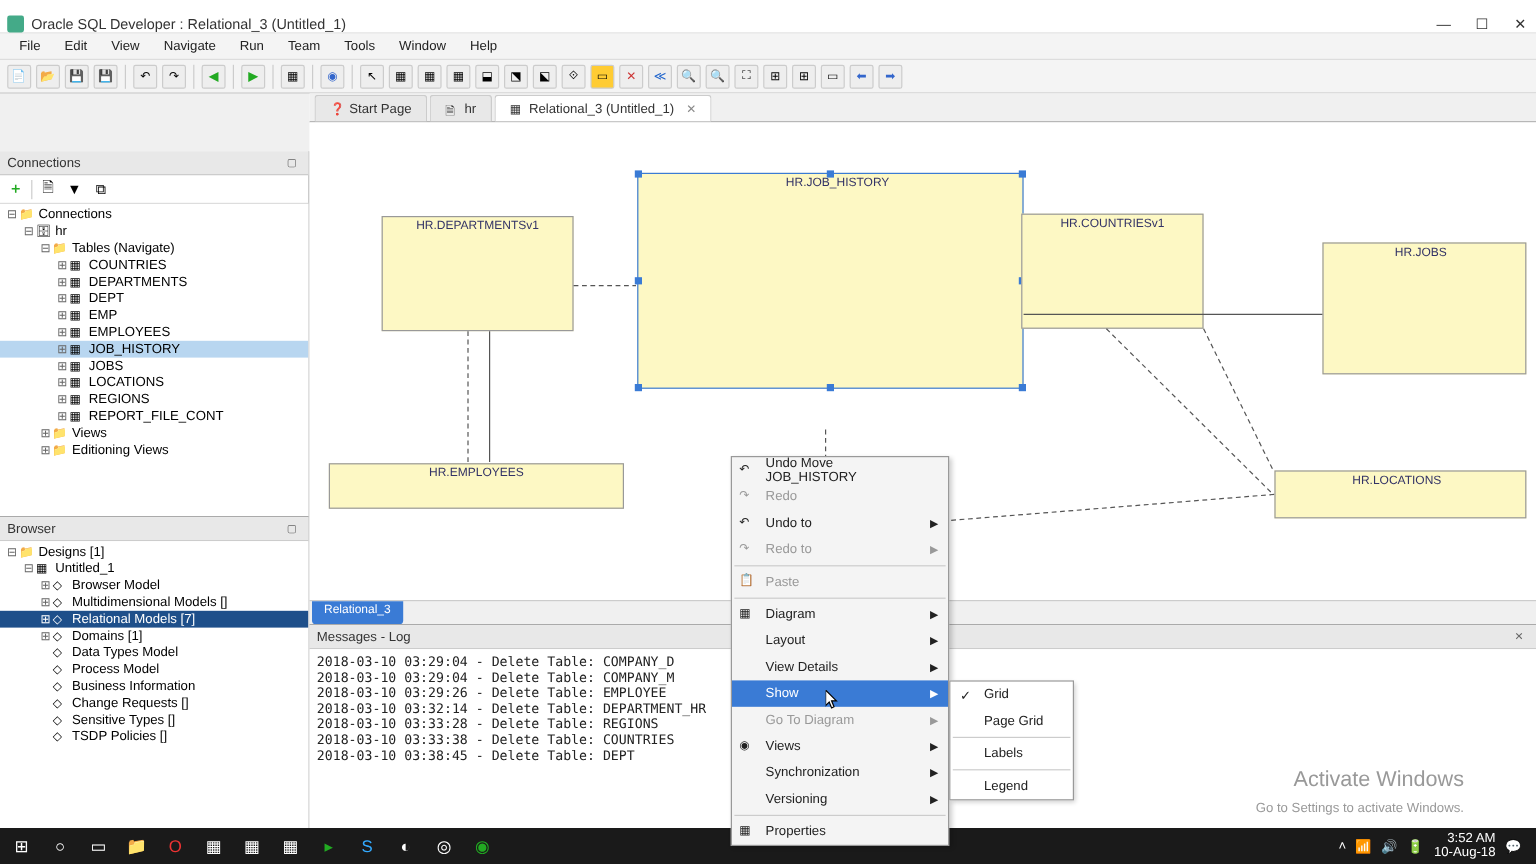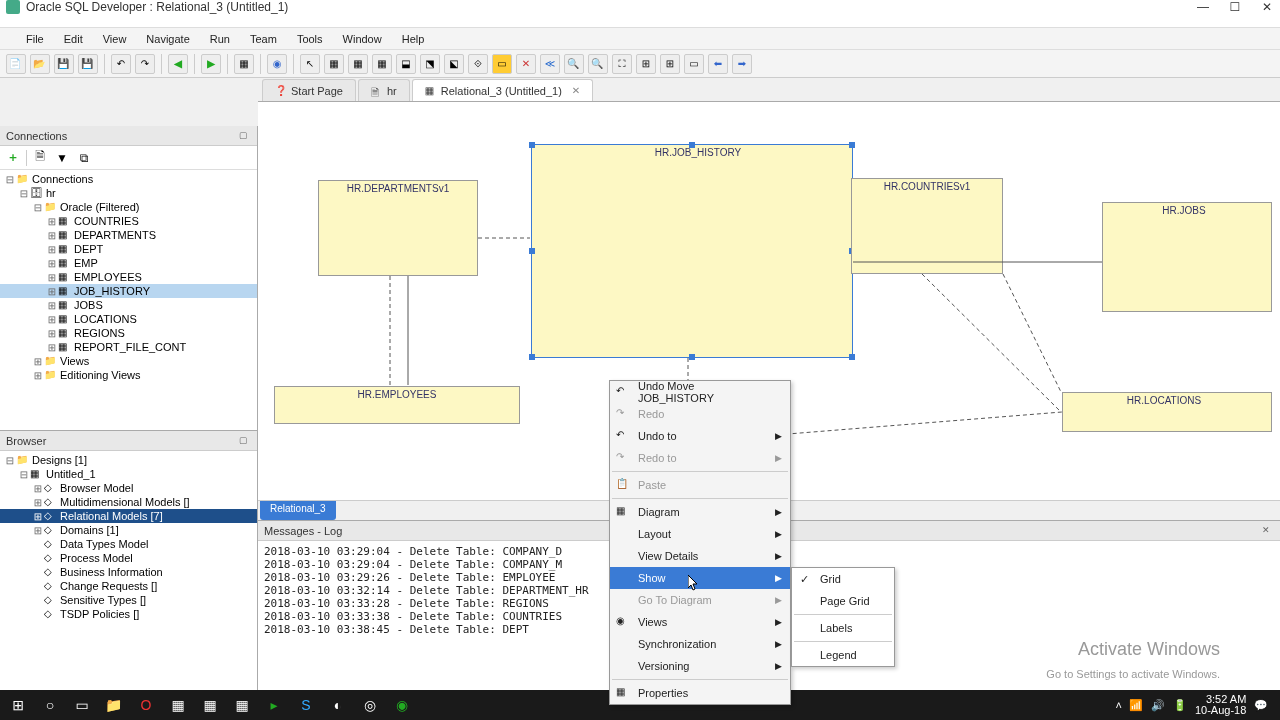--- a/index.html
+++ b/index.html
@@ -1,24 +1,24 @@
 <!DOCTYPE html>
 <html><head>
 <meta charset="utf-8">
 <style>
 * { box-sizing: border-box; margin: 0; padding: 0; font-family: "Segoe UI", Tahoma, sans-serif; font-size: 11px; }
 body { width: 1280px; height: 720px; background: #f0f0f0; overflow: hidden; position: relative; }
 
-.titlebar { height: 28px; background: #fff; display: flex; align-items: flex-start; padding: 0 6px; border-bottom: 1px solid #ddd; }
+.titlebar { height: 28px; background: #fff; display: flex; align-items: flex-end; padding: 0 6px; border-bottom: 1px solid #ddd; }
 .titlebar .app-icon { width: 14px; height: 14px; background: #4a8; border-radius: 2px; margin-right: 6px; }
 .titlebar .title { flex: 1; font-size: 12px; color: #333; }
 .titlebar .win-btns { display: flex; gap: 18px; }
 .titlebar .win-btn { width: 14px; height: 14px; color: #333; font-size: 12px; cursor: pointer; text-align: center; }
 
-.menubar { height: 22px; background: #f4f4f4; display: flex; align-items: center; padding: 0 18px; gap: 4px; border-bottom: 1px solid #ddd; }
+.menubar { height: 22px; background: #f4f4f4; display: flex; align-items: center; padding: 0 8px; gap: 4px; border-bottom: 1px solid #ddd; }
 .menubar .menu-item { padding: 2px 8px; cursor: pointer; color: #222; text-decoration: underline; text-decoration-color: transparent; }
 
 .toolbar { height: 28px; background: #f4f4f4; display: flex; align-items: center; padding: 0 6px; gap: 4px; border-bottom: 1px solid #ccc; }
 .toolbar .tb-btn { width: 20px; height: 20px; background: #eee; border: 1px solid #ccc; border-radius: 2px; cursor: pointer; display: flex; align-items: center; justify-content: center; font-size: 10px; }
 .toolbar .sep { width: 1px; height: 20px; background: #ccc; margin: 0 2px; }
 
 .main-area { display: flex; height: 612px; }
 
 .left-col { width: 258px; display: flex; flex-direction: column; border-right: 1px solid #aaa; background: #fff; margin-top: 48px; }
 
@@ -164,21 +164,21 @@
           <span>Connections</span>
         </div>
       <div class="tree-node" style="padding-left:18px;">
           <span class="expander">⊟</span>
           <span class="node-icon">🗄</span>
           <span>hr</span>
         </div>
       <div class="tree-node" style="padding-left:32px;">
           <span class="expander">⊟</span>
           <span class="node-icon">📁</span>
-          <span>Oracle (Filtered)</span>
+          <span>Tables (Navigate)</span>
         </div>
       <div class="tree-node" style="padding-left:46px;">
           <span class="expander">⊞</span>
           <span class="node-icon">▦</span>
           <span>COUNTRIES</span>
         </div>
       <div class="tree-node" style="padding-left:46px;">
           <span class="expander">⊞</span>
           <span class="node-icon">▦</span>
           <span>DEPARTMENTS</span>
@@ -320,21 +320,21 @@
           <span>Relational_3 (Untitled_1)</span>
           <span class="tab-close">✕</span>
         </div>
     </div>
 
     <div class="diagram-area">
 
       <div class="entity" style="left:60px;top:78px;width:160px;height:96px;">
         <div class="entity-title">HR.DEPARTMENTSv1</div>
       </div>
-      <div class="entity selected" style="left:273px;top:42px;width:322px;height:214px;padding-left:12px;">
+      <div class="entity selected" style="left:273px;top:42px;width:322px;height:180px;padding-left:12px;">
         <div class="entity-title">HR.JOB_HISTORY</div>
         <div class="handle" style="left:-3px;top:-3px;"></div>
           <div class="handle" style="right:-3px;top:-3px;"></div>
         <div class="handle" style="left:-3px;bottom:-3px;"></div>
           <div class="handle" style="right:-3px;bottom:-3px;"></div>
         <div class="handle" style="left:50%;top:-3px;margin-left:-3px;"></div>
           <div class="handle" style="left:50%;bottom:-3px;margin-left:-3px;"></div>
         <div class="handle" style="top:50%;left:-3px;margin-top:-3px;"></div>
           <div class="handle" style="top:50%;right:-3px;margin-top:-3px;"></div>
       </div>

